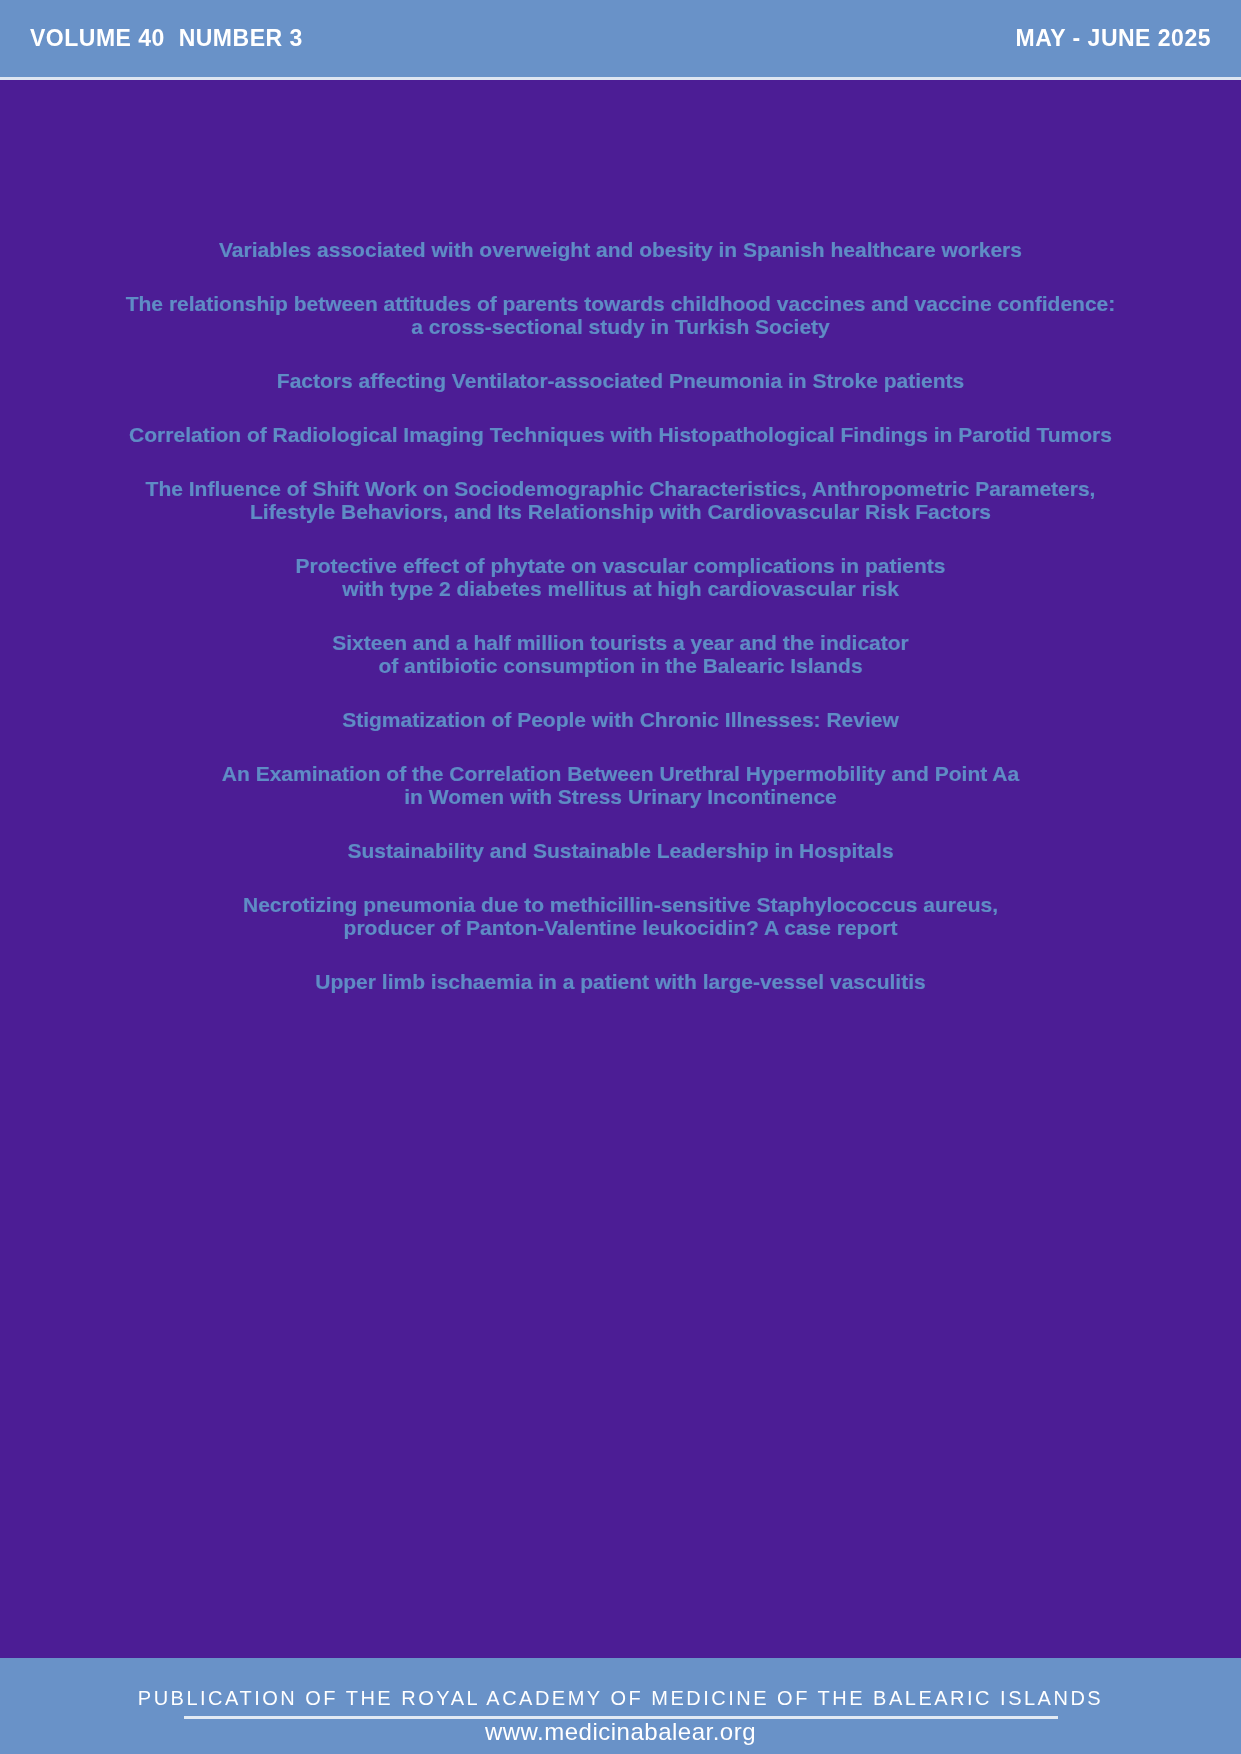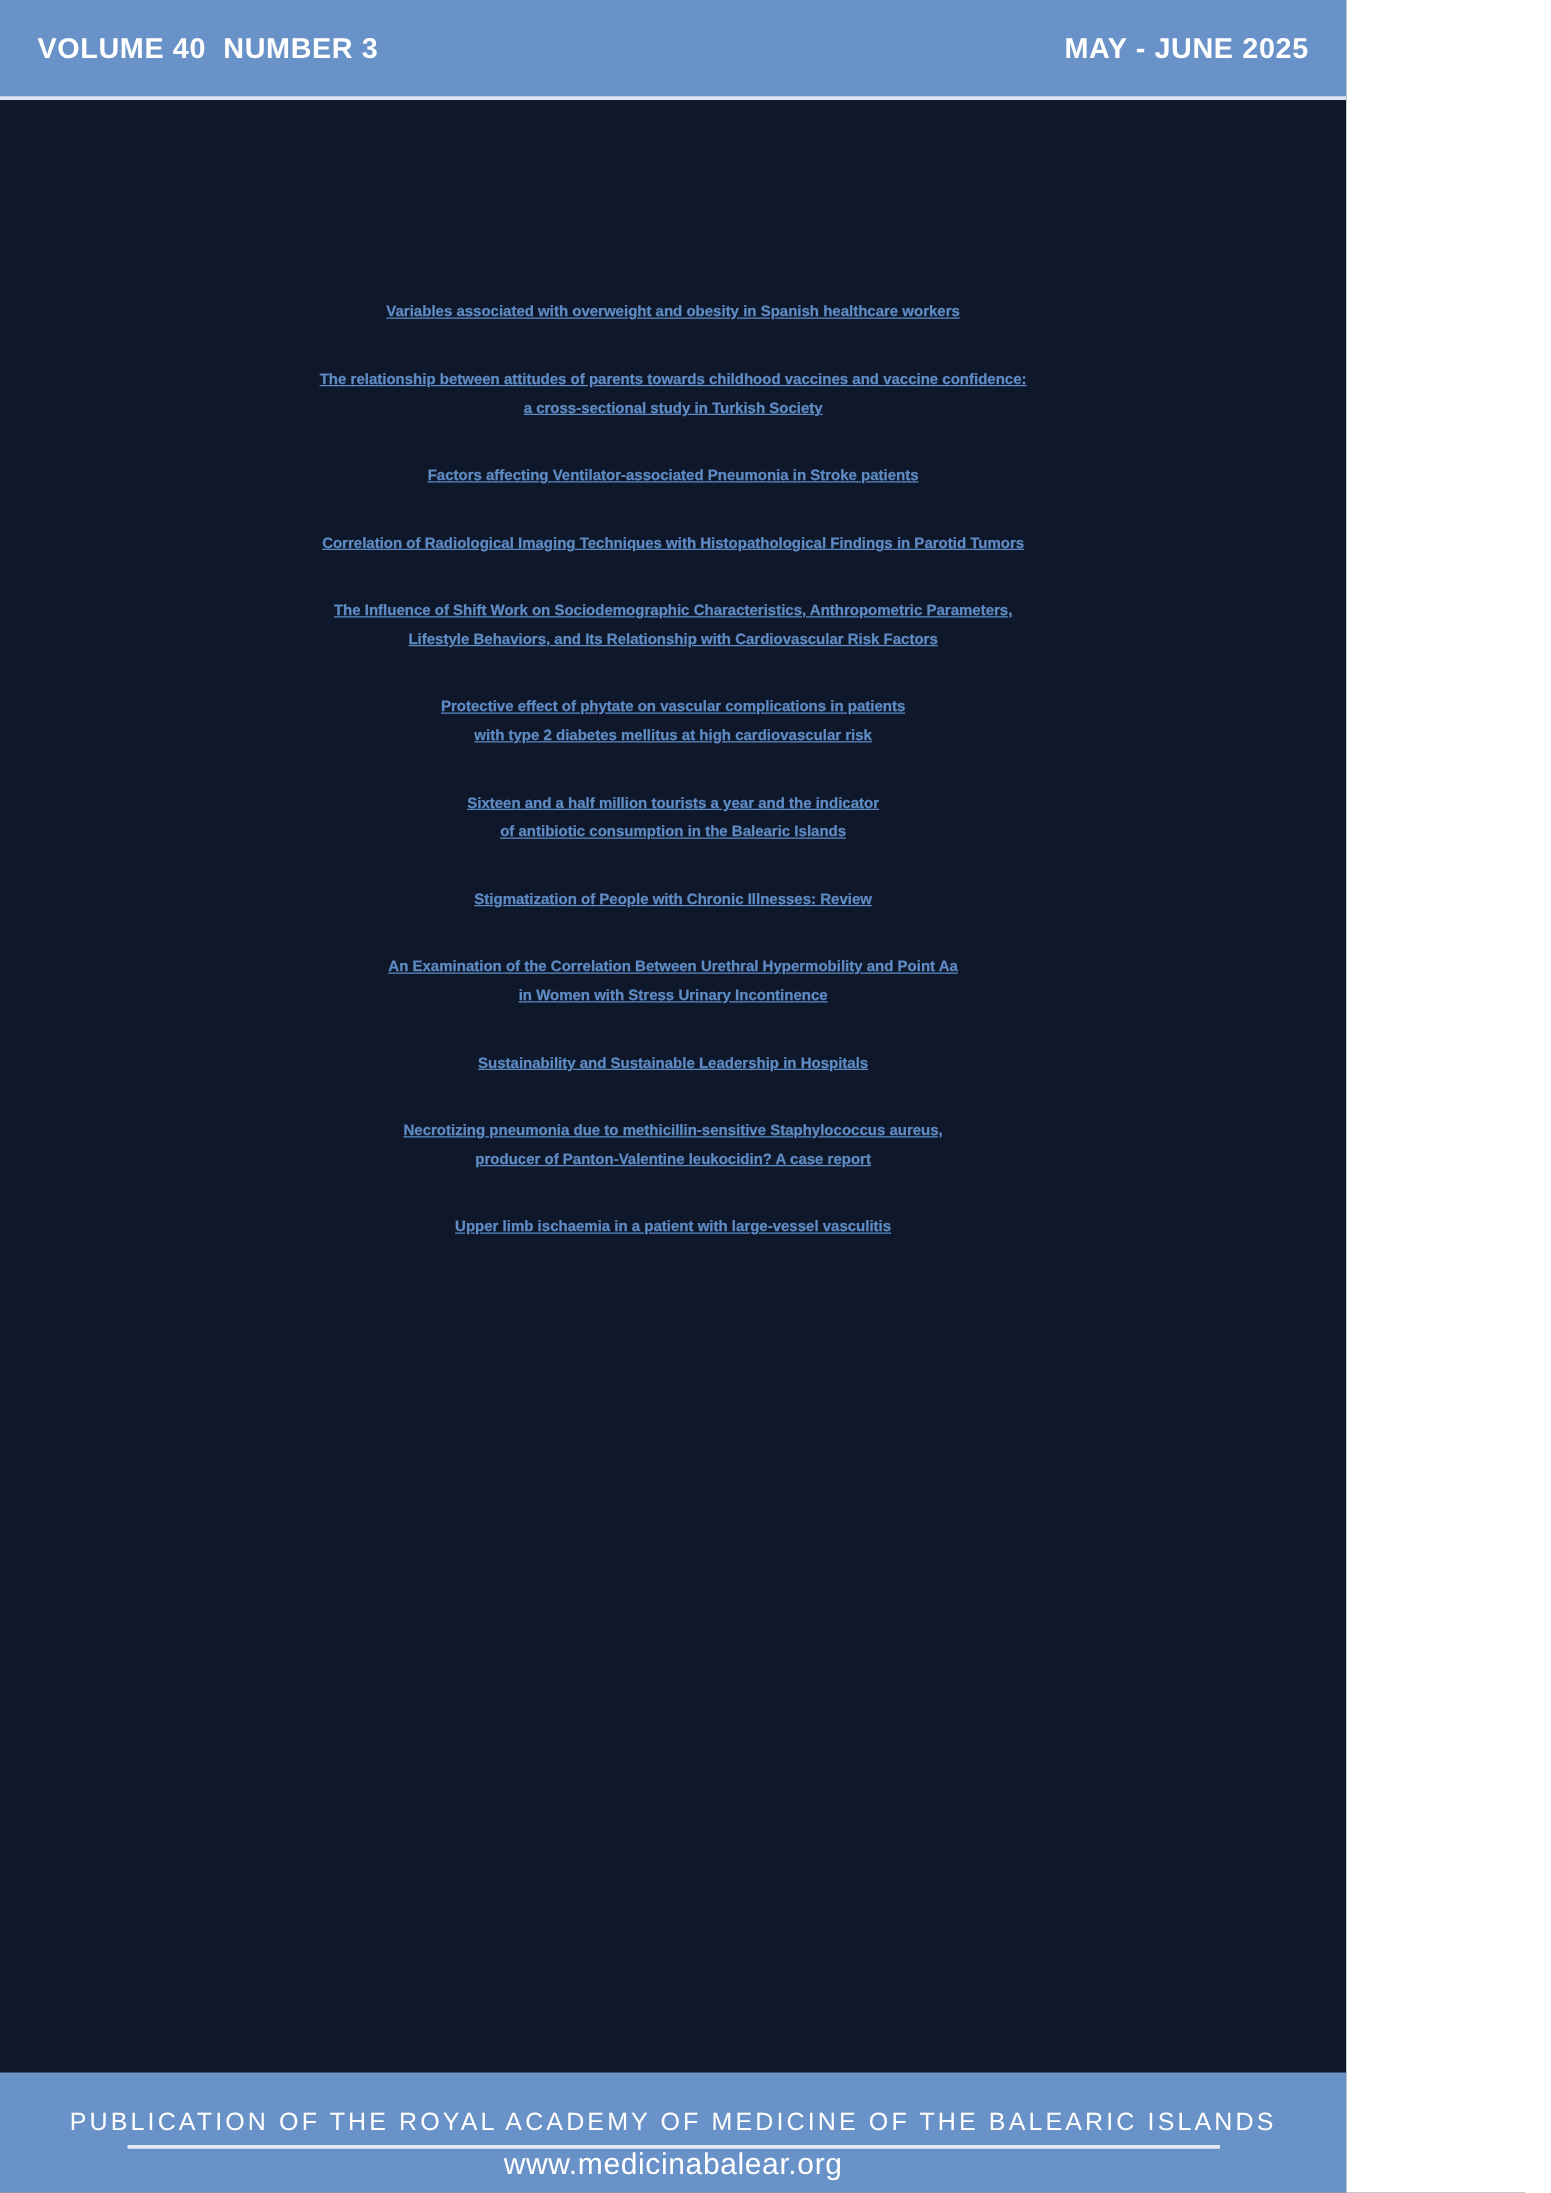--- a/index.html
+++ b/index.html
@@ -1,20 +1,20 @@
 <!DOCTYPE html>
 <html><head>
 <meta charset="utf-8">
 <style>
   html, body { margin: 0; padding: 0; background: #ffffff; }
   .page {
     position: relative;
-    width: 1077px;
+    width: 1241px;
     height: 1754px;
-    background: #0f172a;
+    background: #4c1d95;
     overflow: hidden;
     font-family: "Liberation Sans", sans-serif;
   }
 
   
   .topbar {
     position: absolute;
     top: 0; left: 0; right: 0;
     height: 80px;
     background: #6992c8;
@@ -69,25 +69,24 @@
     margin-top: 12px;
   }
 
   
   .articles {
     margin-top: 238px;
     text-align: center;
   }
   .article {
     color: #5f8cc5;
-    font-size: 12px;
+    font-size: 21px;
     font-weight: bold;
     line-height: 23px;
     margin-bottom: 31px;
-    text-decoration: underline;
     -webkit-text-stroke: 0.2px #5f8cc5;
   }
 
   
   .bottombar {
     position: absolute;
     left: 0; right: 0; bottom: 0;
     height: 96px;
     background: #6992c8;
     text-align: center;

